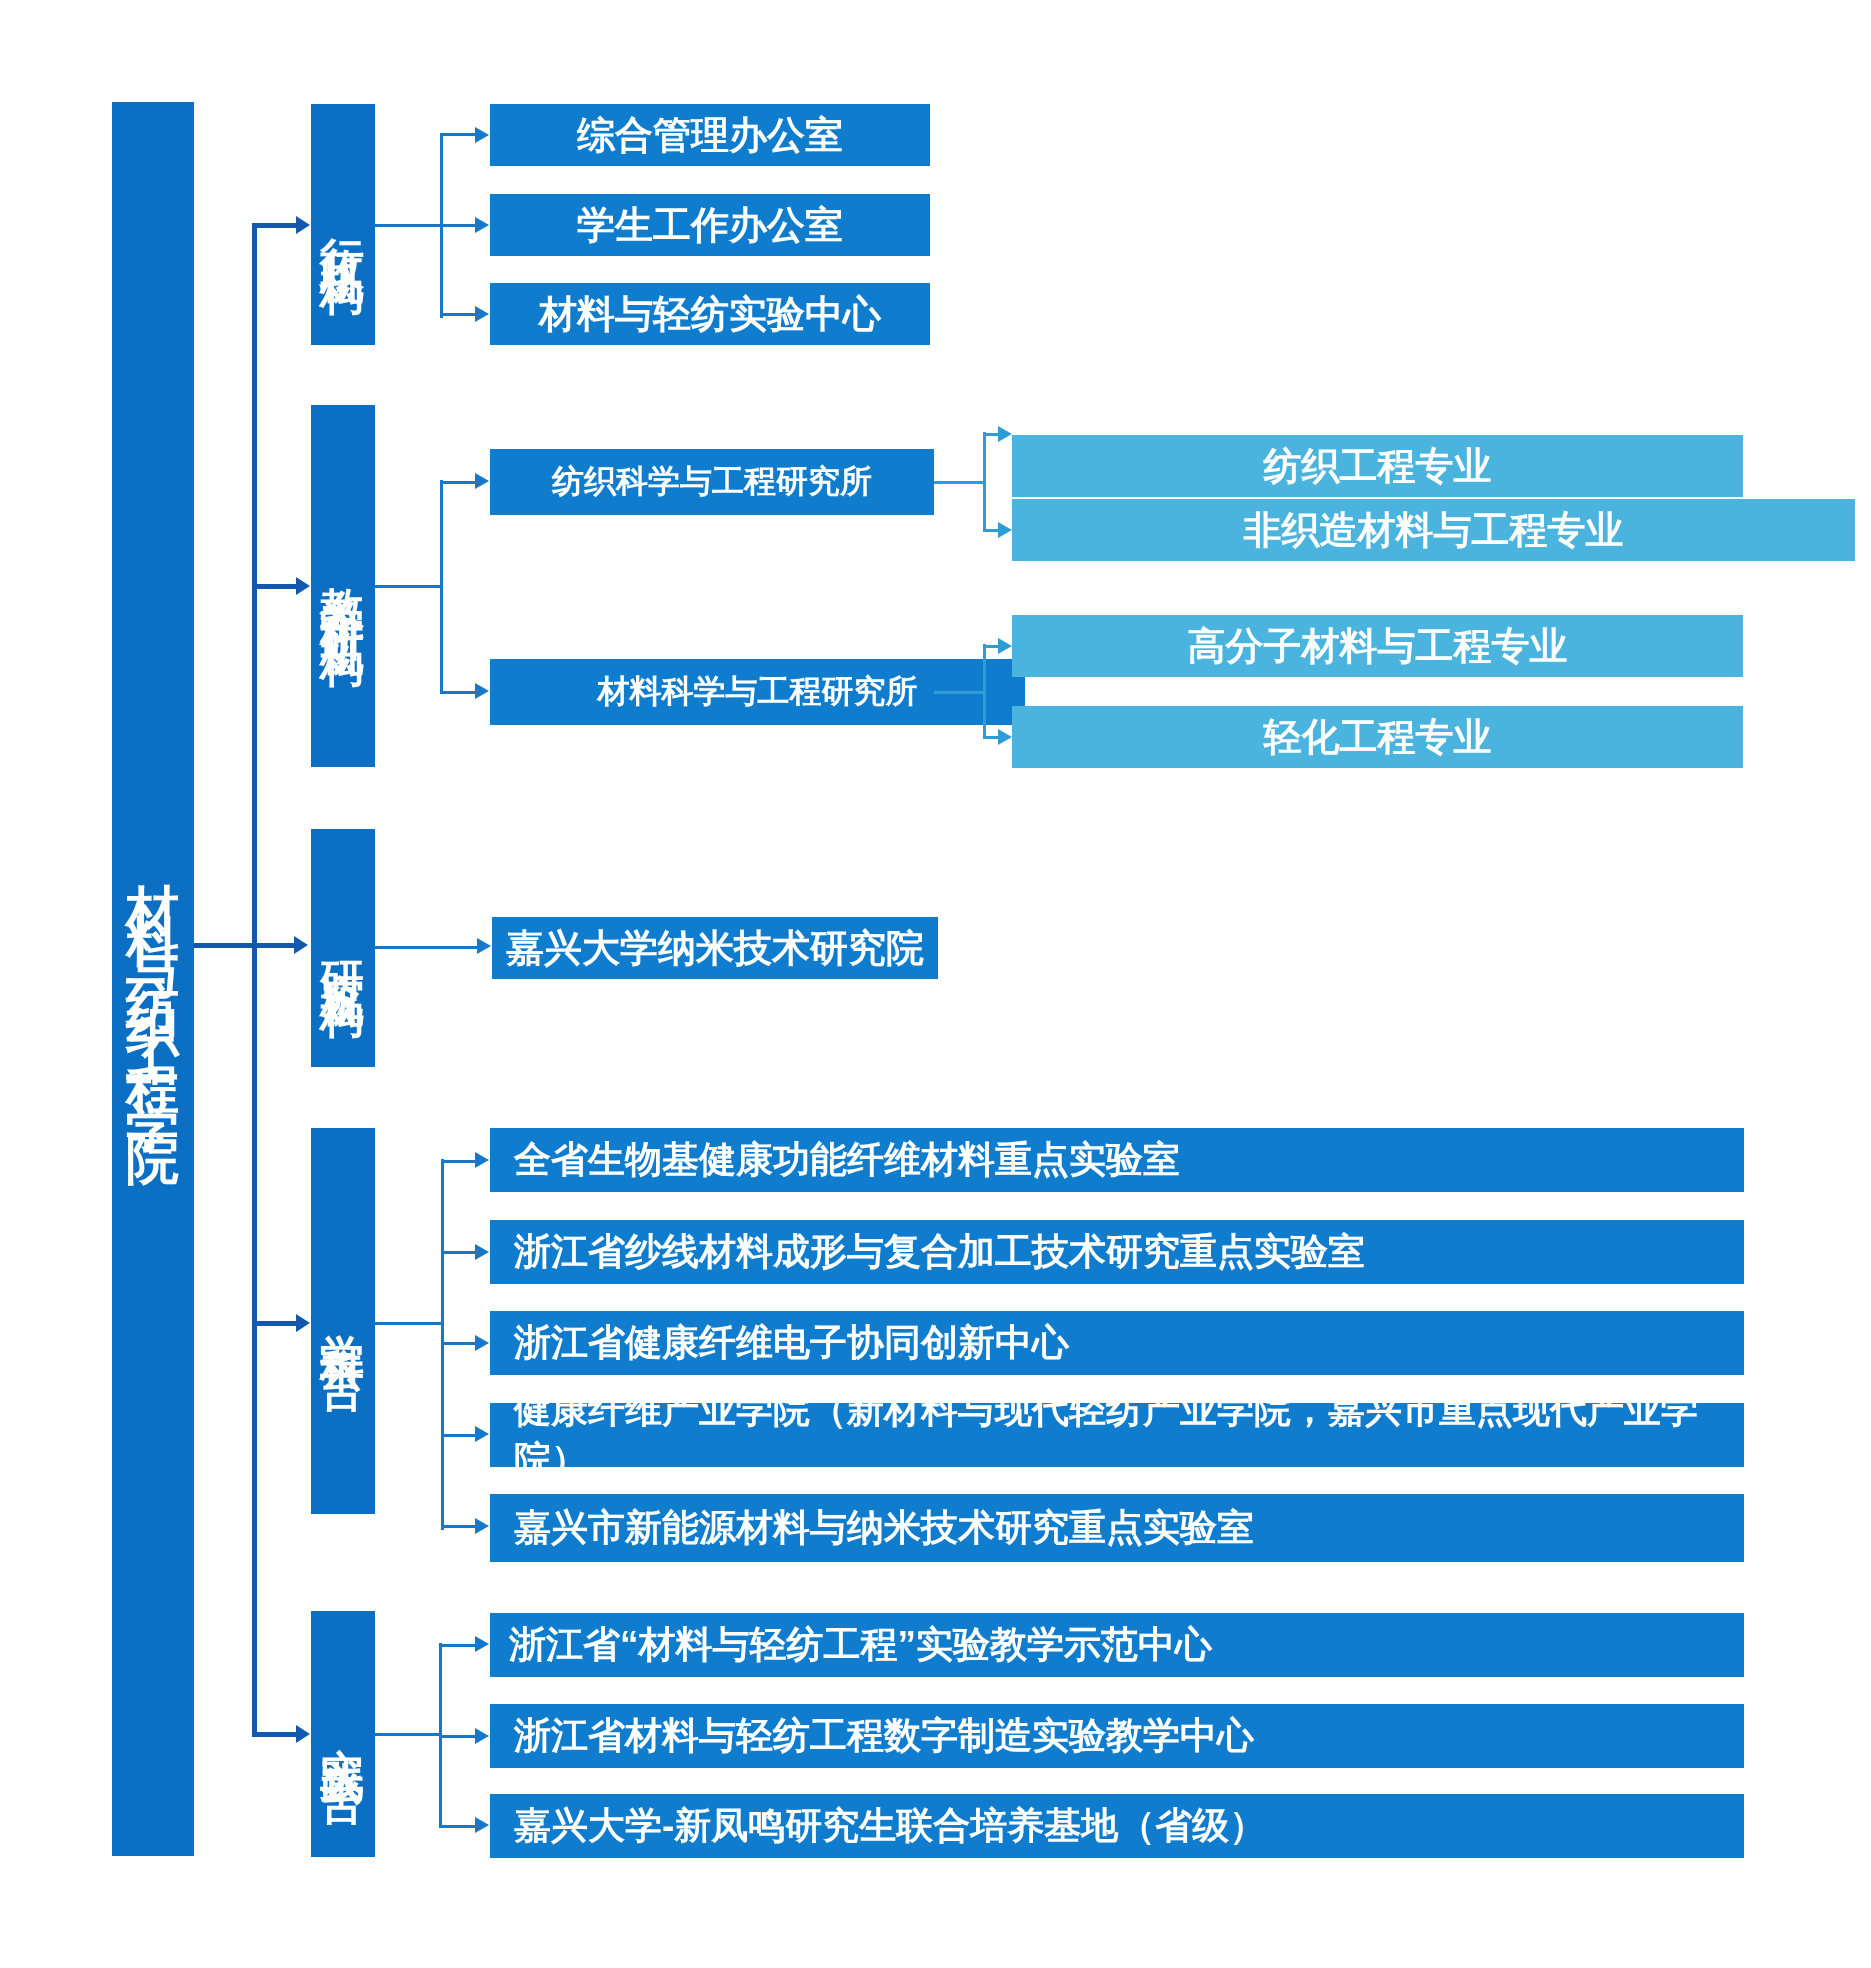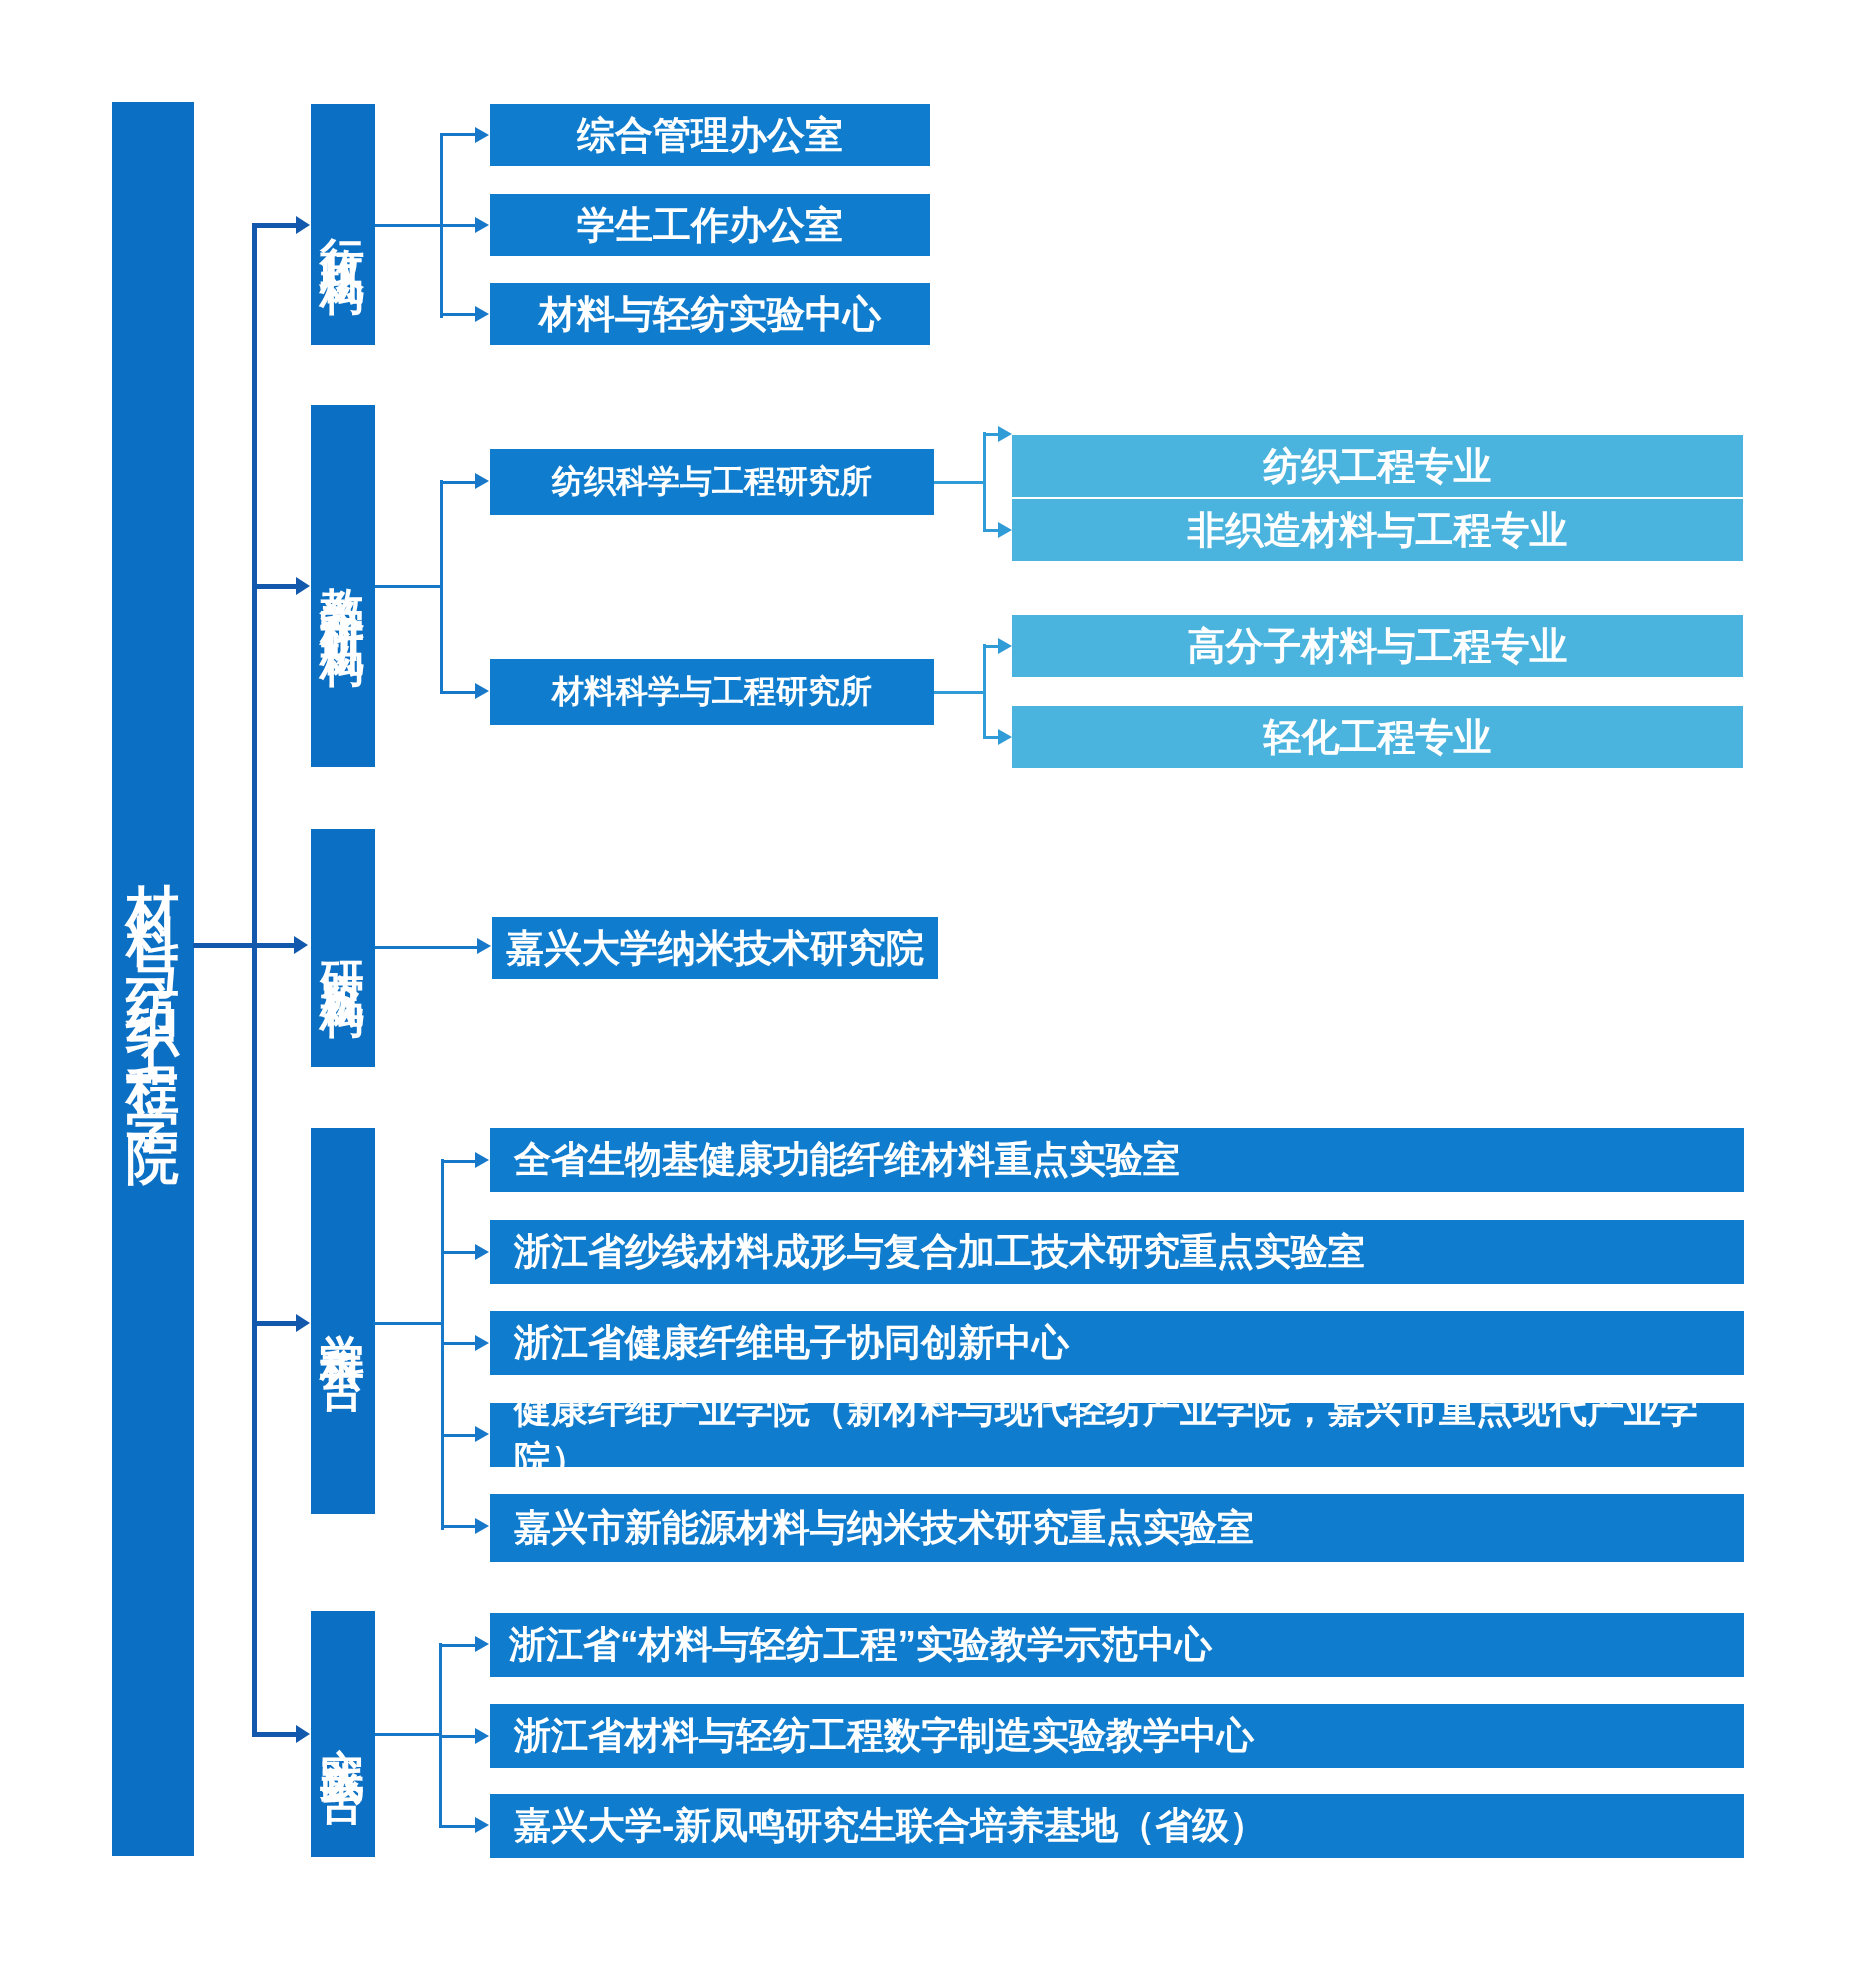--- a/index.html
+++ b/index.html
@@ -77,31 +77,31 @@
   <div class="box dark mid" style="left:490px;top:283px;width:440px;height:62px;">材料与轻纺实验中心</div>
 
   <div class="ln b" style="left:375px;top:585px;width:68px;height:2.7px;"></div>
   <div class="ln b" style="left:440px;top:480px;width:2.7px;height:214px;"></div>
   <div class="ln b" style="left:440px;top:481px;width:35px;height:2.7px;"></div>
   <div class="ln b" style="left:440px;top:691px;width:35px;height:2.7px;"></div>
   <div class="arr b" style="left:475px;top:473px;"></div>
   <div class="arr b" style="left:475px;top:683px;"></div>
 
   <div class="box dark inst" style="left:490px;top:449px;width:444px;height:66px;">纺织科学与工程研究所</div>
-  <div class="box dark inst" style="left:490px;top:659px;width:444px;height:66px;">材料科学与工程研究所</div>
+  <div class="box dark inst" style="left:490px;top:659px;width:535px;height:66px;">材料科学与工程研究所</div>
 
   <div class="ln s" style="left:934px;top:481px;width:51px;height:2.7px;"></div>
   <div class="ln s" style="left:983px;top:432px;width:2.7px;height:100px;"></div>
   <div class="ln s" style="left:983px;top:433px;width:14.6px;height:2.7px;"></div>
   <div class="ln s" style="left:983px;top:529px;width:14.6px;height:2.7px;"></div>
   <div class="arr s" style="left:998px;top:426px;"></div>
   <div class="arr s" style="left:998px;top:522px;"></div>
 
   <div class="box light mid" style="left:1012px;top:403px;width:731px;height:62px;margin-top:32px;">纺织工程专业</div>
-  <div class="box light mid" style="left:1012px;top:499px;width:731px;height:62px;">非织造材料与工程专业</div>
+  <div class="box light mid" style="left:1012px;top:499px;width:843px;height:62px;">非织造材料与工程专业</div>
 
   <div class="ln s" style="left:934px;top:691px;width:51px;height:2.7px;"></div>
   <div class="ln s" style="left:983px;top:644px;width:2.7px;height:95px;"></div>
   <div class="ln s" style="left:983px;top:645px;width:14.6px;height:2.7px;"></div>
   <div class="ln s" style="left:983px;top:736px;width:14.6px;height:2.7px;"></div>
   <div class="arr s" style="left:998px;top:638px;"></div>
   <div class="arr s" style="left:998px;top:729px;"></div>
 
   <div class="box light mid" style="left:1012px;top:615px;width:731px;height:62px;">高分子材料与工程专业</div>
   <div class="box light mid" style="left:1012px;top:706px;width:731px;height:62px;">轻化工程专业</div>

